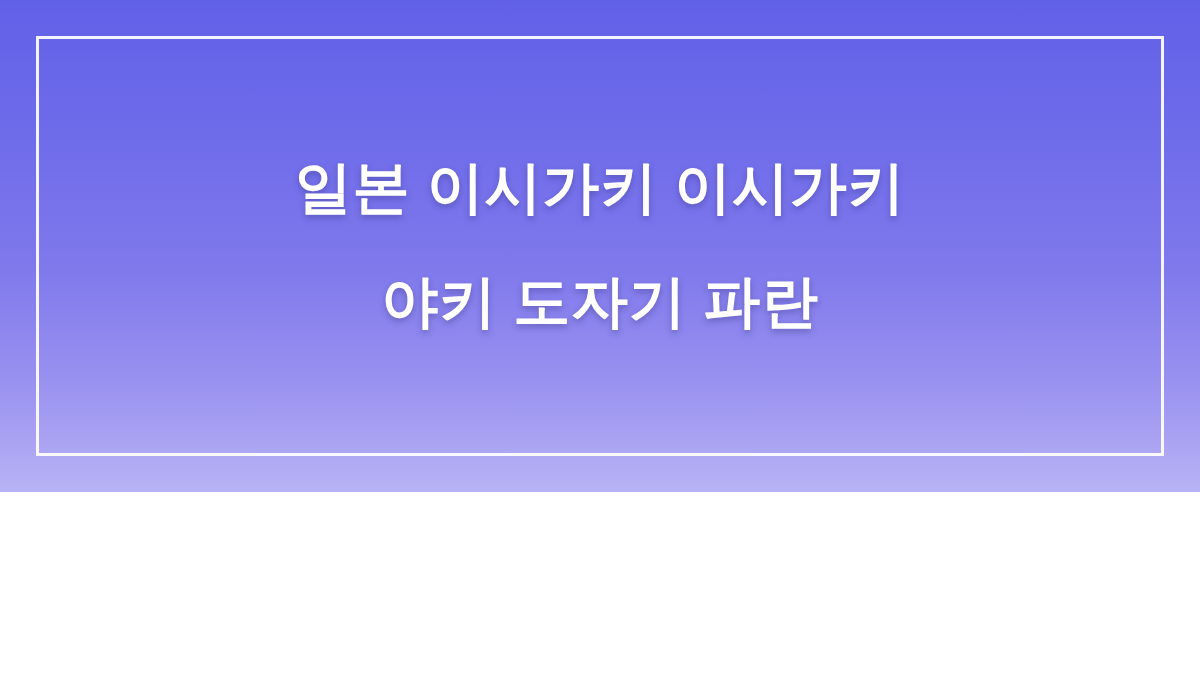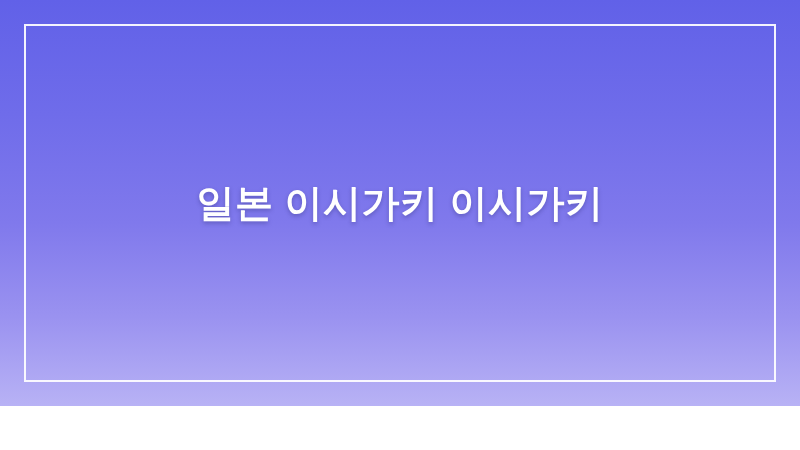--- a/index.html
+++ b/index.html
@@ -8,21 +8,21 @@
   }
   body {
     width: 800px;
     height: 450px;
     overflow: hidden;
     font-family: "Liberation Sans", sans-serif;
   }
   #banner {
     position: relative;
     width: 800px;
-    height: 406px;
+    height: 328px;
     background: linear-gradient(180deg, #6161e8 0%, #6f6cea 28%, #8079ec 55%, #9a92f0 78%, #b8b2f5 100%);
     box-sizing: border-box;
     display: flex;
     align-items: center;
     justify-content: center;
   }
   #inner-border {
     position: absolute;
     left: 24px;
     top: 24px;
@@ -50,14 +50,15 @@
     white-space: nowrap;
   }
 </style>
 </head>
 <body>
 
 <div id="banner">
   <div id="inner-border"></div>
   <div id="title-block">
     <div class="title-line">일본 이시가키 이시가키</div>
+    <div class="title-line">야키 도자기  파란</div>
   </div>
 </div>
 
 </body></html>

